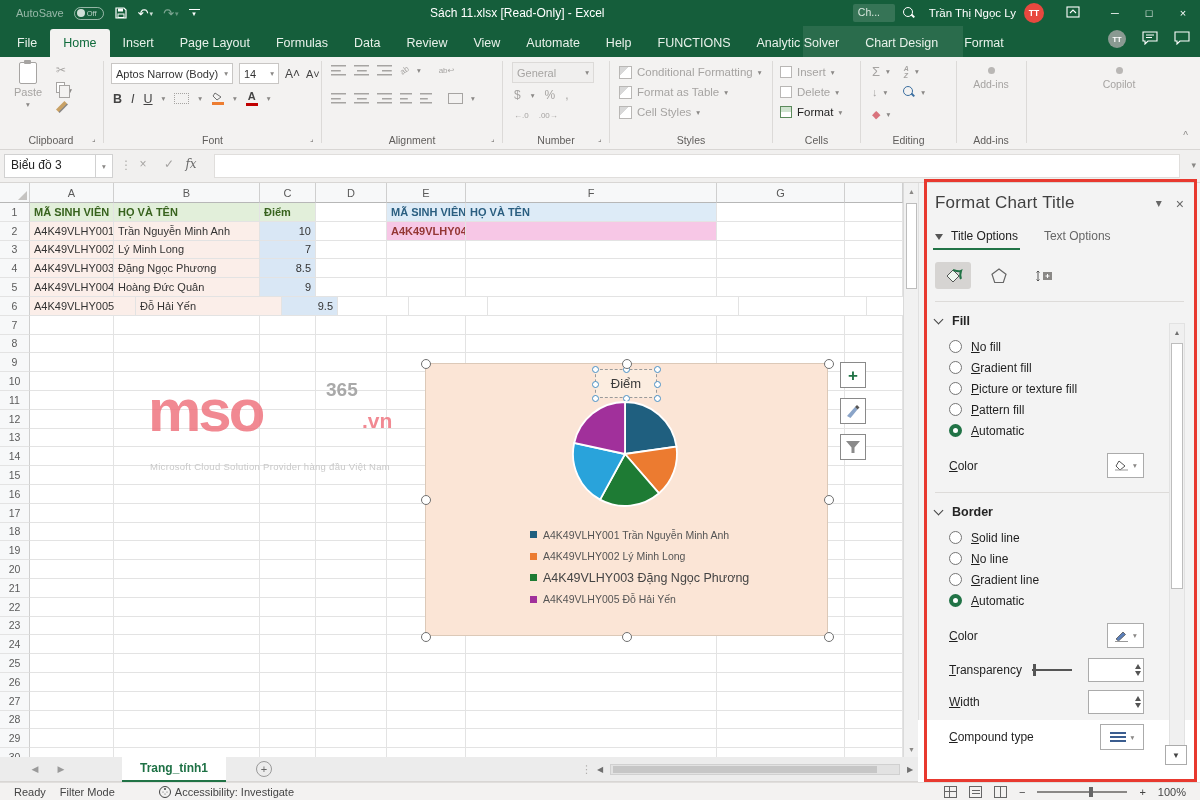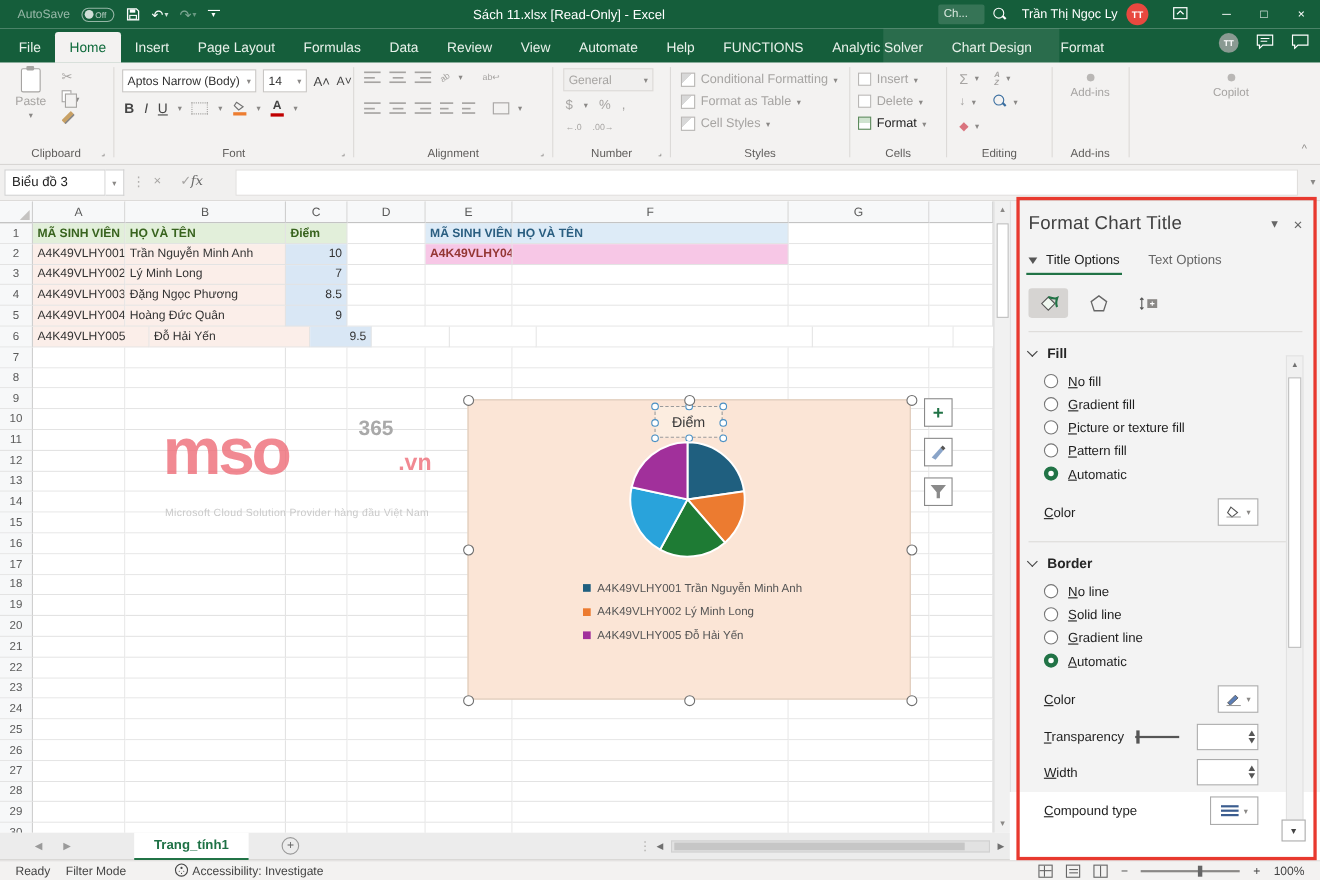--- a/index.html
+++ b/index.html
@@ -472,21 +472,21 @@
   </div>
 
   <div class="formularow">
     <div class="namebox">Biểu đồ 3</div>
     <div class="namebox-dd">
         <span class="dd">▾</span>
       </div>
     <span class="fdots">⋮</span>
     <span class="fbarbtn" style="left:132px">×</span>
     <span class="fbarbtn" style="left:158px">✓</span>
-    <span class="fbarbtn fxlbl" style="left:168px">fx</span>
+    <span class="fbarbtn fxlbl" style="left:180px">fx</span>
     <div class="fxinput"></div>
     <span class="fbar-exp">▾</span>
   </div>
 
   <div class="gridwrap" id="gridwrap">
       <div class="hrow">
         <div class="hcell gut">
           <span class="selall"></span>
         </div>
         <div class="hcell" style="width: 84px;">A</div>
@@ -846,20 +846,24 @@
         </svg>
       <div class="legend" id="chart-legend">
           <div class="lg-item">
             <span class="lg-sw" style="background: rgb(31, 95, 127);"></span>
             <span class="lg-tx">A4K49VLHY001 Trần Nguyễn Minh Anh</span>
           </div>
           <div class="lg-item">
             <span class="lg-sw" style="background: rgb(236, 123, 48);"></span>
             <span class="lg-tx">A4K49VLHY002 Lý Minh Long</span>
           </div>
+          <div class="lg-item lg-big">
+            <span class="lg-sw" style="background: rgb(30, 123, 52);"></span>
+            <span class="lg-tx">A4K49VLHY003 Đặng Ngọc Phương</span>
+          </div>
           <div class="lg-item">
             <span class="lg-sw" style="background: rgb(161, 48, 155);"></span>
             <span class="lg-tx">A4K49VLHY005 Đỗ Hải Yến</span>
           </div>
         </div>
     <span class="handle" style="left: -5px; top: -5px;"></span>
         <span class="handle" style="left: 196px; top: -5px;"></span>
         <span class="handle" style="left: 398px; top: -5px;"></span>
         <span class="handle" style="left: -5px; top: 131px;"></span>
         <span class="handle" style="left: 398px; top: 131px;"></span>
@@ -959,25 +963,25 @@
           </span>
       </div>
       <hr class="phr" style="margin-top:14px">
       <div class="secthead">
           <span class="chev"></span>
           <span>Border</span>
         </div>
       <div class="radios" id="border-radios">
           <div class="radio-row">
             <span class="radio"></span>
-            <span class="radio-label">No line</span>
+            <span class="radio-label">Solid line</span>
           </div>
           <div class="radio-row">
             <span class="radio"></span>
-            <span class="radio-label">Solid line</span>
+            <span class="radio-label">No line</span>
           </div>
           <div class="radio-row">
             <span class="radio"></span>
             <span class="radio-label">Gradient line</span>
           </div>
           <div class="radio-row">
             <span class="radio sel"></span>
             <span class="radio-label">Automatic</span>
           </div>
         </div>

